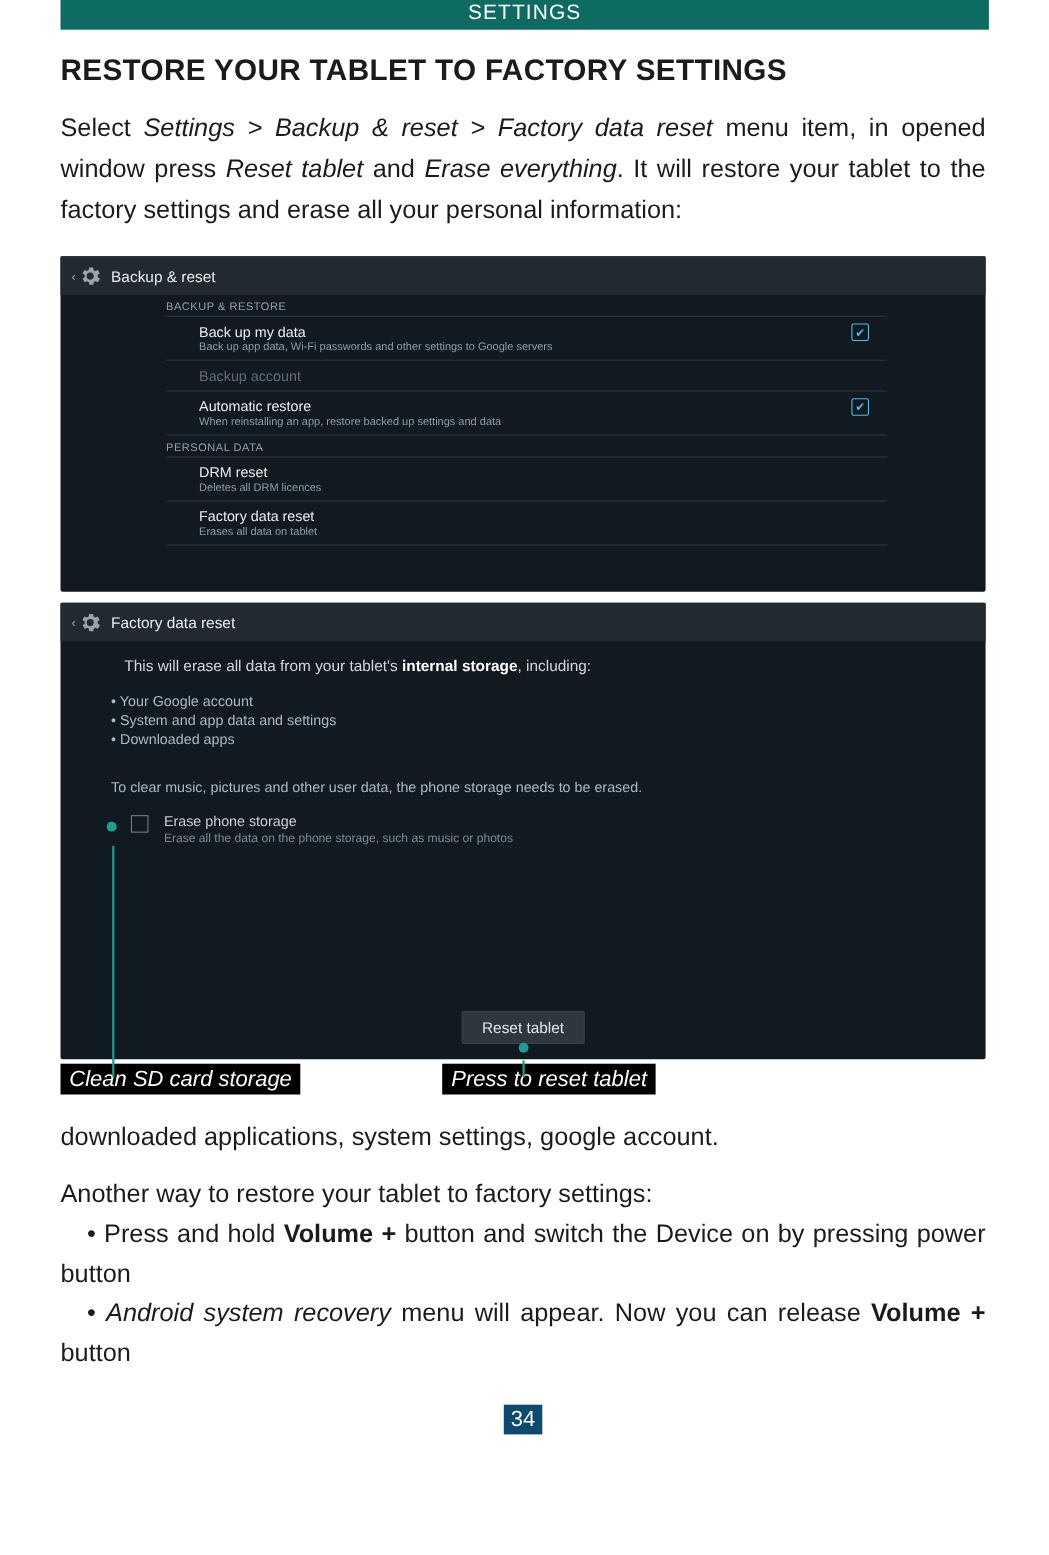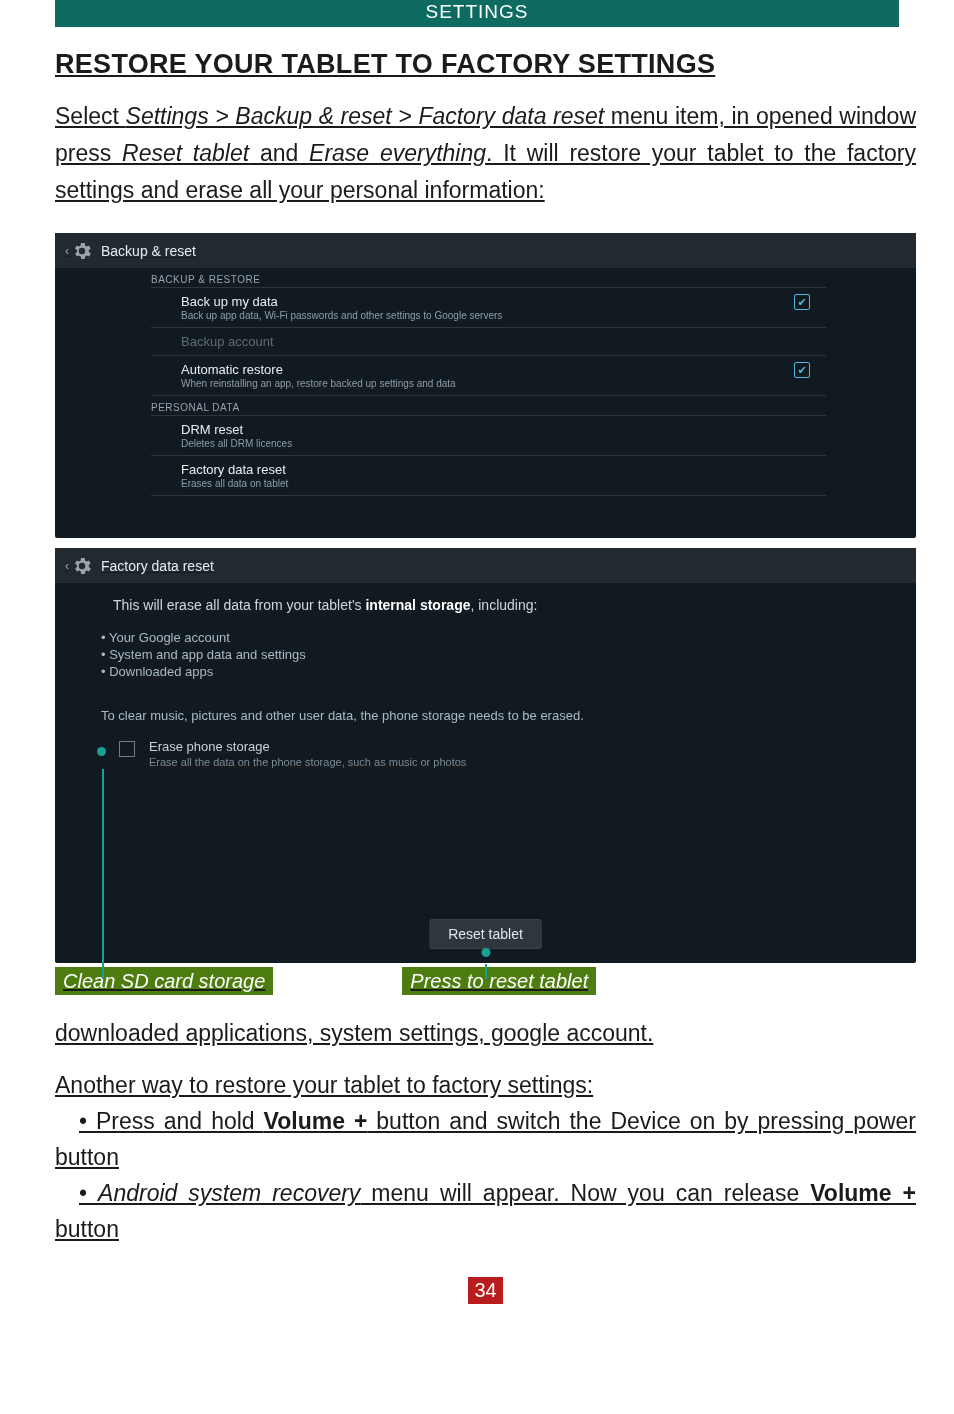--- a/index.html
+++ b/index.html
@@ -1,18 +1,18 @@
 <!DOCTYPE html>
 <html><head>
 <meta charset="utf-8">
 <style>
   html,body{margin:0;padding:0;background:#fff;font-family:"Segoe UI",Arial,sans-serif;color:#1b1b1b;}
   .page{width:954px;margin:0 auto;box-sizing:border-box;}
   .top-band{background:#0e6b61;color:#fff;text-align:center;height:27px;line-height:24px;font-size:19px;letter-spacing:1px;margin:0 55px 0 55px;}
-  .body{padding:0 38px 20px 55px;text-decoration:underline;}
+  .body{padding:0 58px 20px 55px;}
   .heading{font-size:27px;font-weight:800;margin:22px 0 18px 0;letter-spacing:.3px;font-family:"Segoe UI Semibold","Segoe UI",Arial,sans-serif;}
   .paratext{font-size:23px;line-height:37px;text-align:justify;}
   .paratext .ital{font-style:italic;}
 
   
   .ss{background:#111a21;border-radius:2px;margin-top:24px;position:relative;color:#d6dde3;}
   .ss1{height:305px;}
   .ss2{height:415px;margin-top:10px;}
   .ss-header{background:#222a30;height:35px;display:flex;align-items:center;padding:0 10px;}
   .ss-chevron{color:#98a8b4;font-size:12px;margin-right:2px;}
@@ -39,35 +39,35 @@
   .ckbox{width:14px;height:14px;border:1px solid #6e7e89;margin-right:14px;margin-top:2px;margin-left:18px;position:relative;}
   .ckdot{position:absolute;left:-23px;top:5px;width:9px;height:9px;border-radius:50%;background:#1aa093;}
   .ckrow .ctext .t{font-size:13px;color:#c7d1d8;}
   .ckrow .ctext .s{font-size:11px;color:#7c8a94;margin-top:2px;}
   .resetbtn{position:absolute;left:50%;transform:translateX(-50%);bottom:14px;background:#2e373e;color:#dfe7ec;font-size:14px;padding:6px 18px;border:1px solid #3a434a;border-radius:2px;}
   .resetbtn-dot{position:absolute;left:50%;transform:translateX(-50%);bottom:6px;width:9px;height:9px;border-radius:50%;background:#1aa093;}
 
   
   .lead1{position:absolute;width:2px;background:#1aa093;left:47px; bottom:-16px; height:210px;}
   .lead2{position:absolute;width:2px;background:#1aa093;left:50%; transform:translateX(-50%); bottom:-16px; height:15px;}
-  .callout{background:#4d7c0f;color:#fff;font-style:italic;font-size:20px;padding:3px 8px;line-height:22px;}
+  .callout{background:#000000;color:#fff;font-style:italic;font-size:20px;padding:3px 8px;line-height:22px;}
   .callout.c1{margin-left:0;}
   .callout.c2{margin-left:4px;}
   .callouts-wrapper{display:flex;align-items:flex-start;margin-top:4px;}
 
   
   .aftertext{font-size:23px;line-height:36px;margin-top:20px;}
   .aftertext .bul-line{margin-top:16px;}
   .aftertext .extra-indent{padding-left:24px;}
   .aftertext .ital{font-style:italic;}
   .aftertext .bold{font-weight:700;}
 
   
   .pageno-wrap{text-align:center;margin-top:30px;}
-  .pageno{display:inline-block;background:#b91c1c;color:#fff;padding:2px 6px;font-size:20px;}
+  .pageno{display:inline-block;background:#0c4a6e;color:#fff;padding:2px 6px;font-size:20px;}
 
   
   .gear-svg{fill:#9aa4ab;}
 </style>
 </head>
 <body>
 
 <div class="page">
   <div class="top-band">
     <span>SETTINGS</span>

